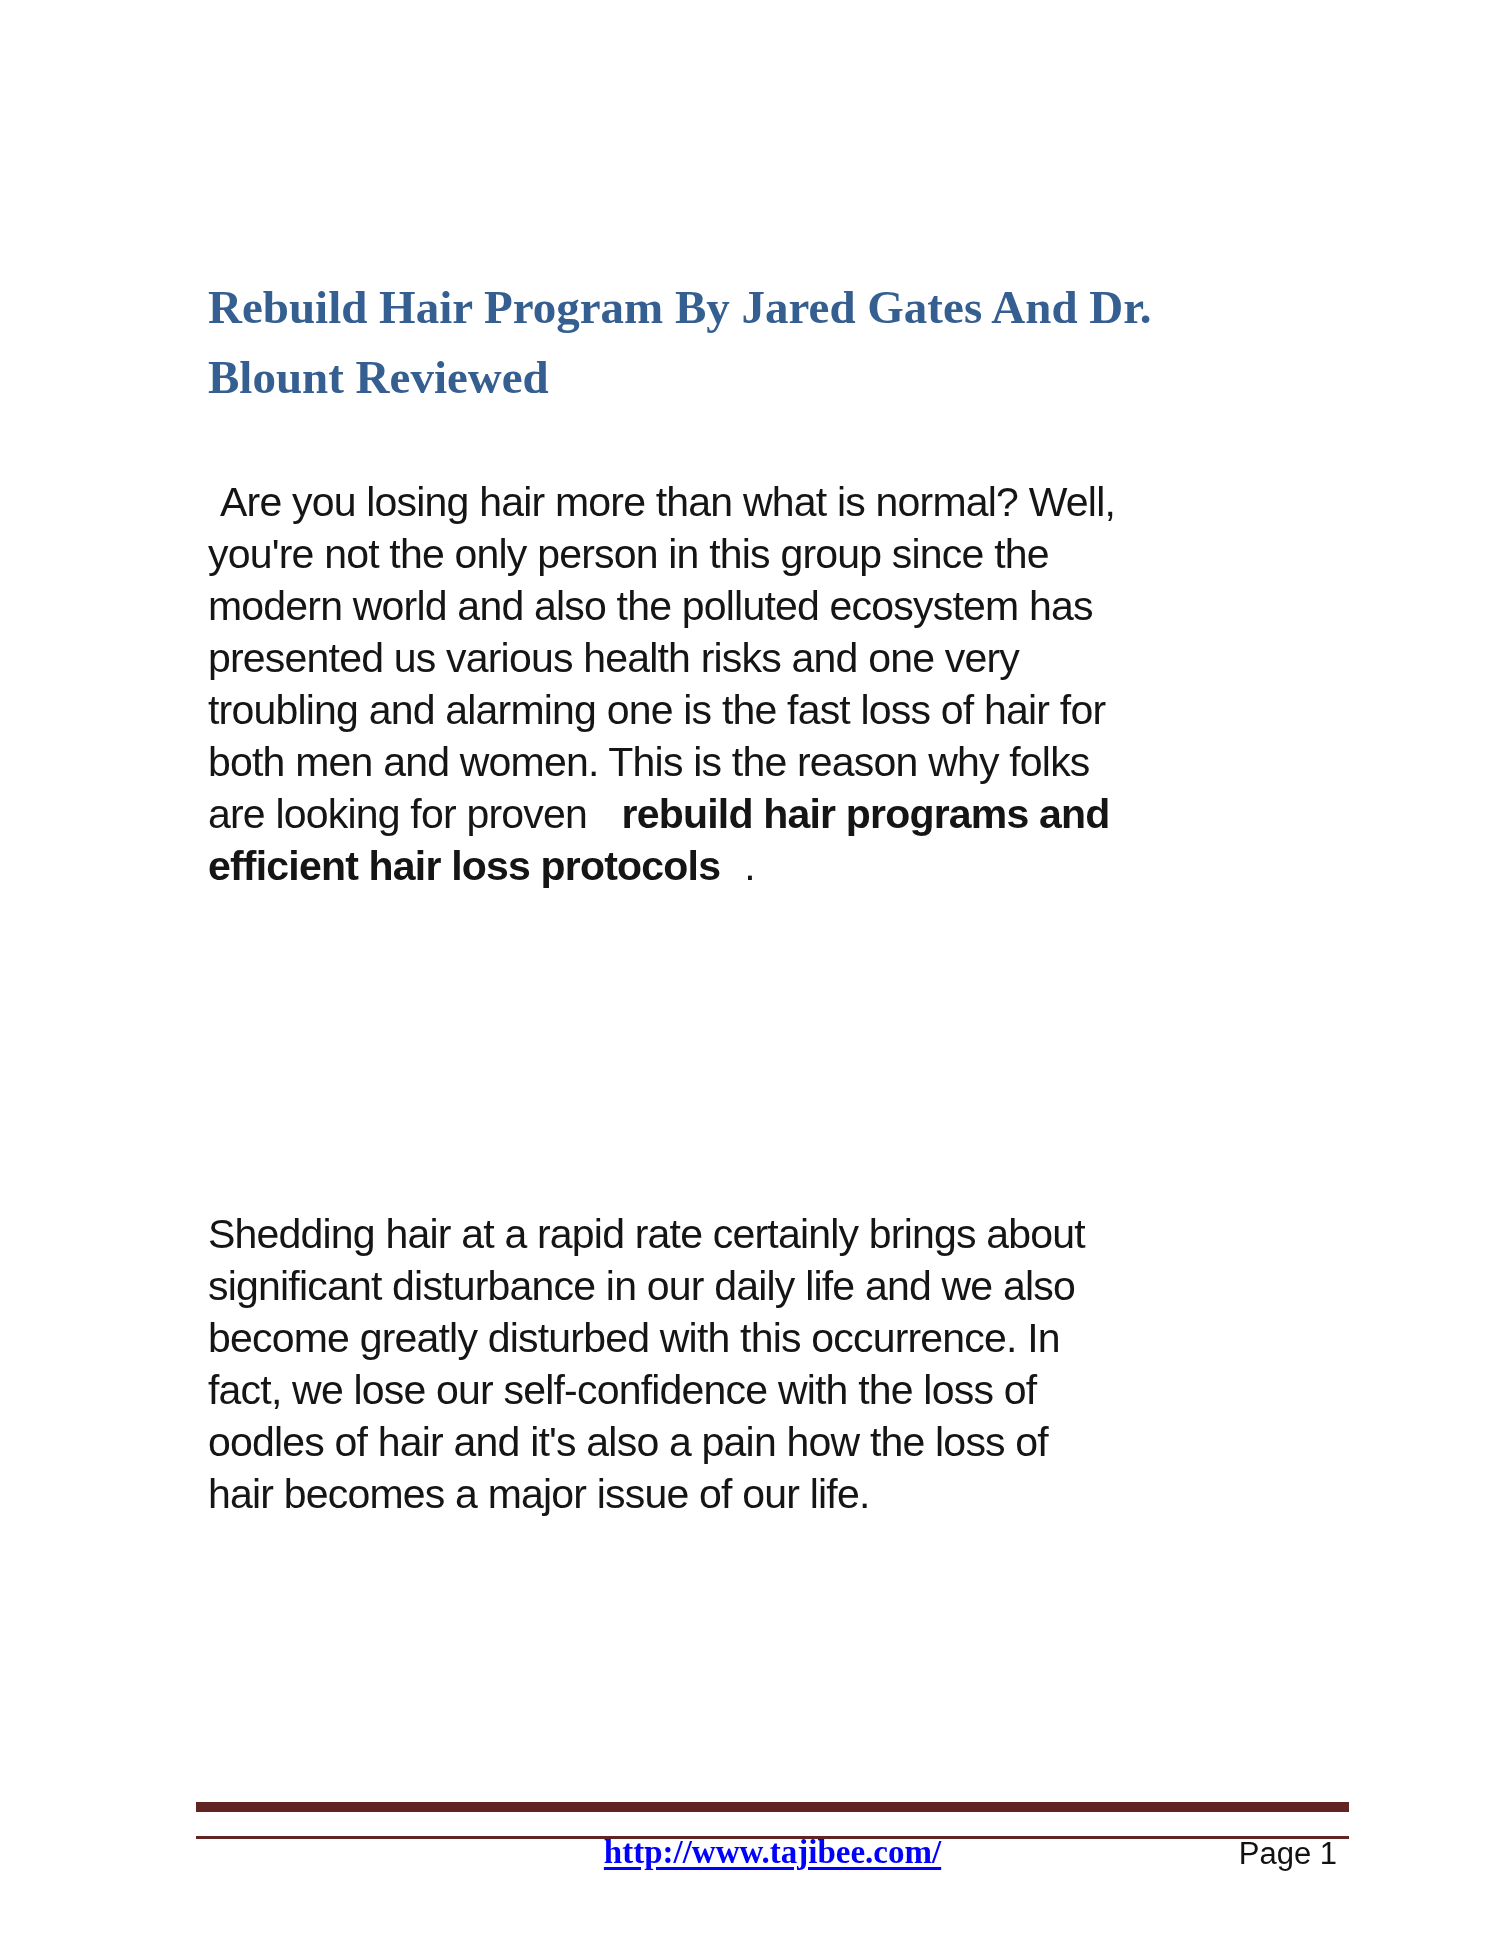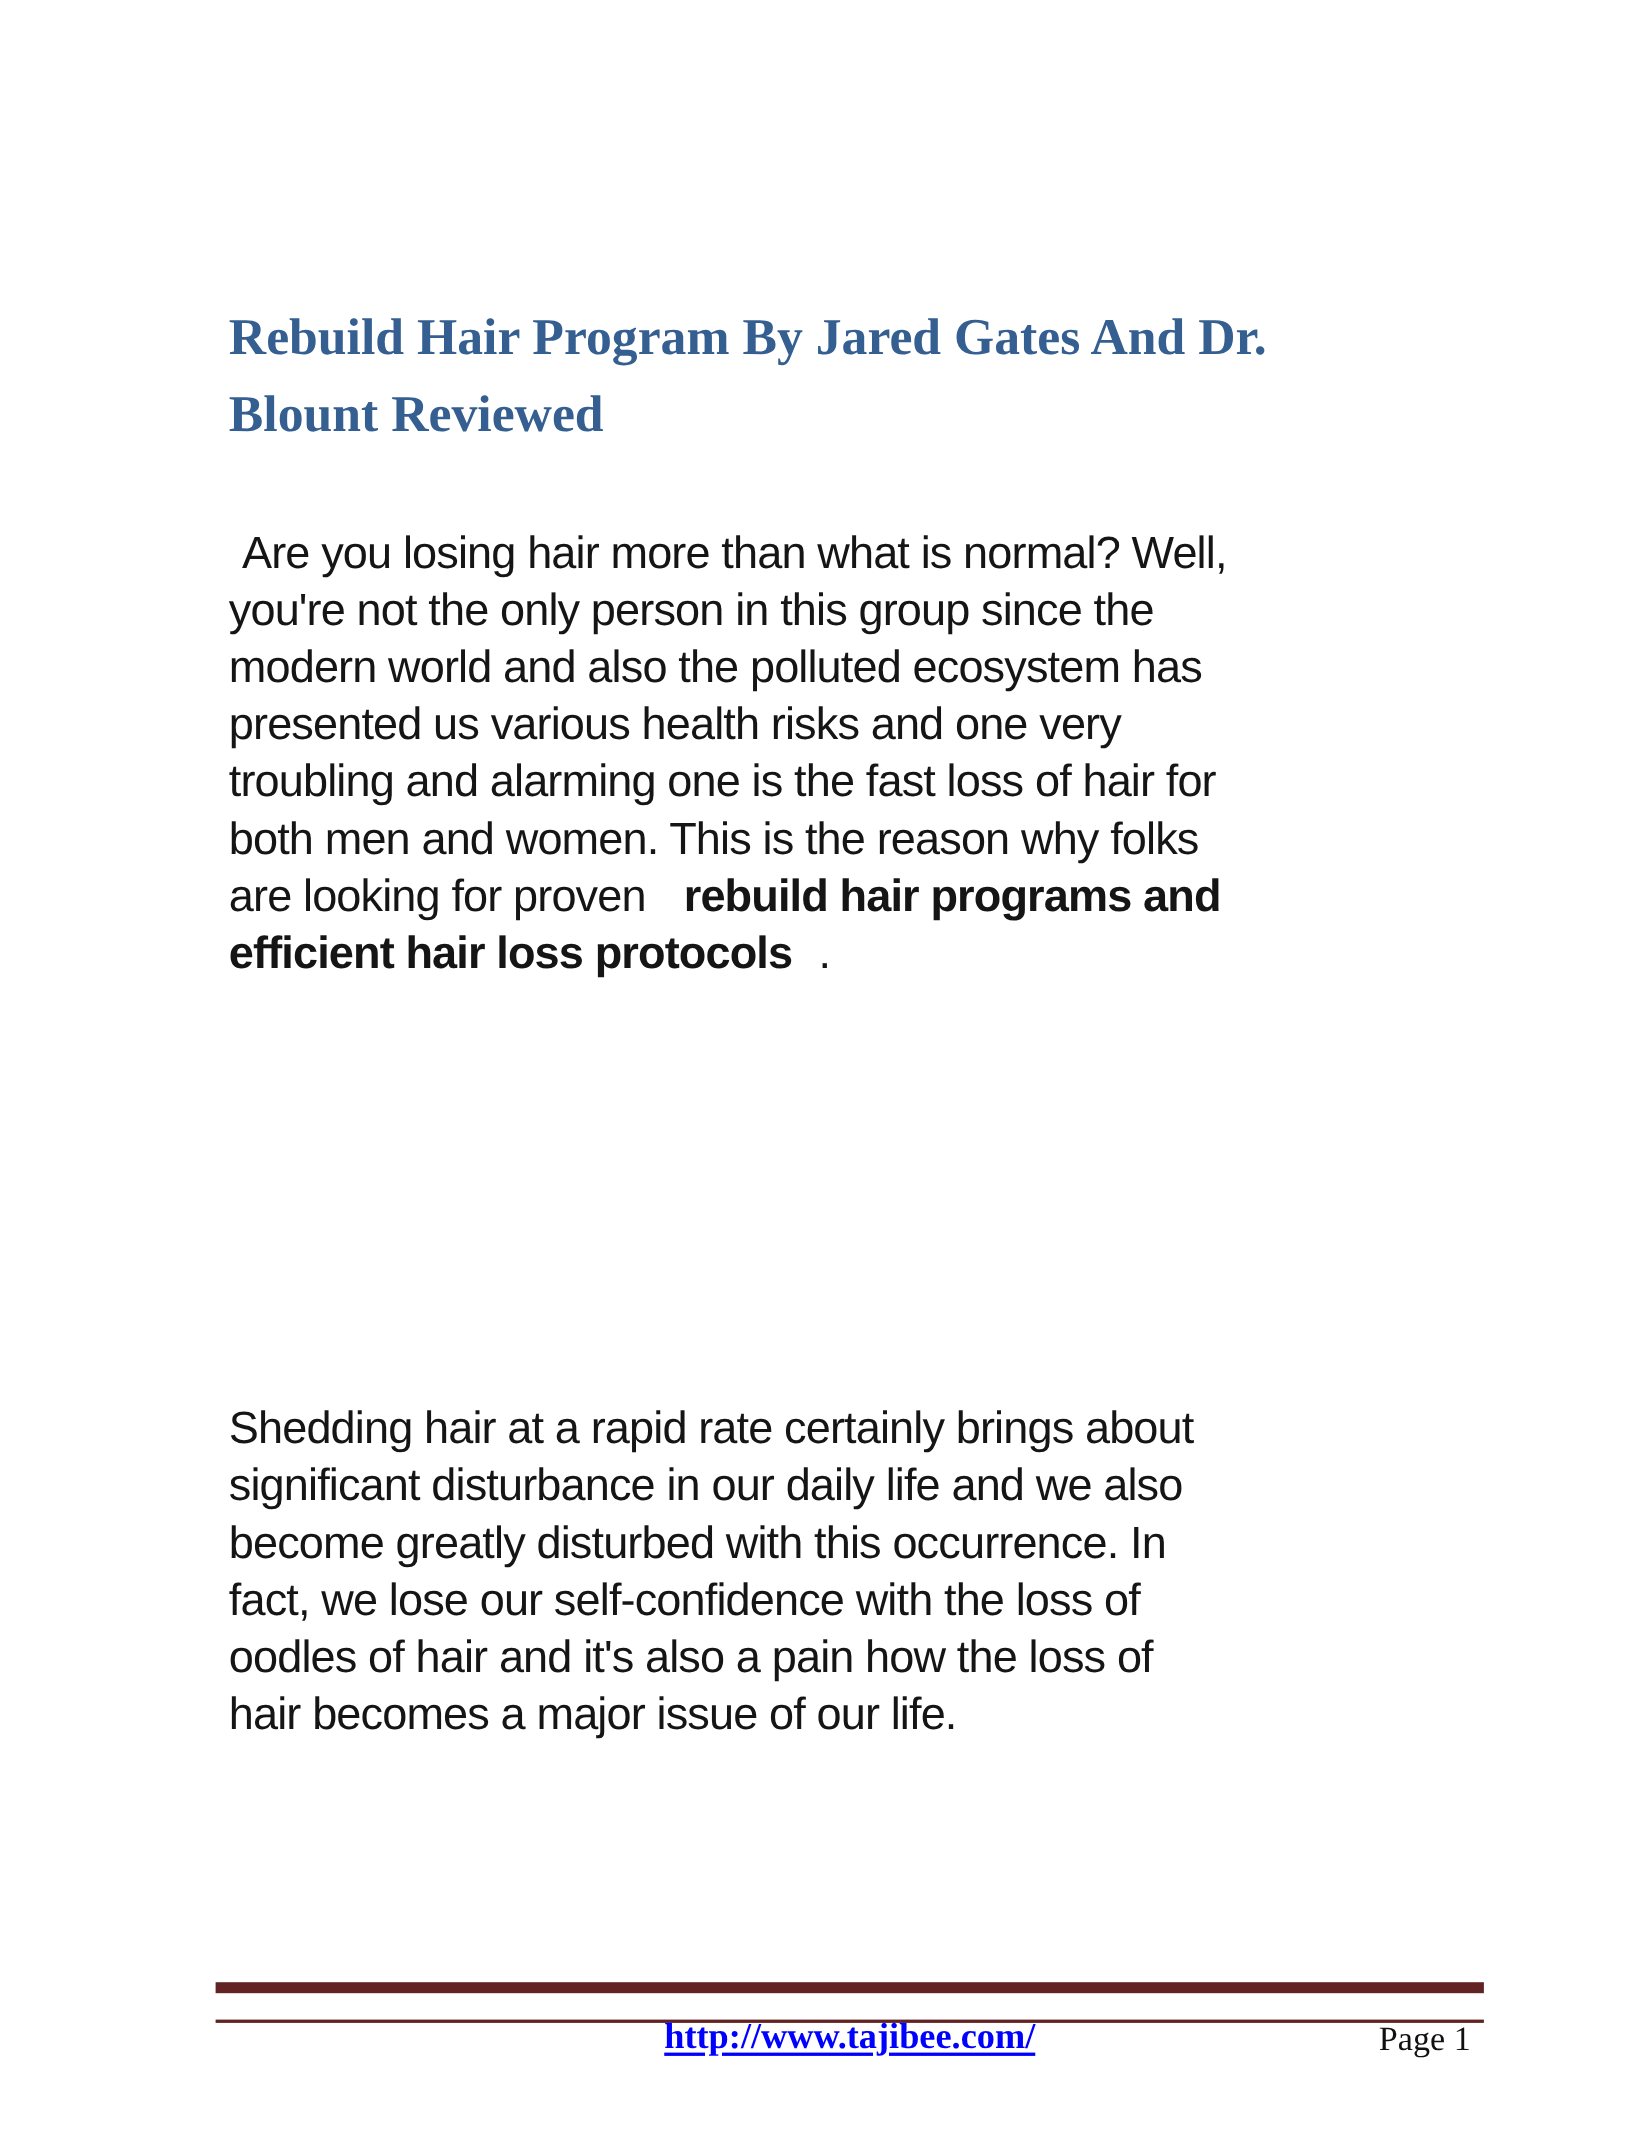--- a/index.html
+++ b/index.html
@@ -37,21 +37,21 @@
     left: 172px;
     width: 1160px;
     font-family: "Liberation Sans", sans-serif;
     font-size: 41px;
     line-height: 52px;
     color: var(--body-color);
     letter-spacing: -0.8px;
     white-space: pre-line;
   }
   .para-1 { top: 440px; }
-  .para-2 { top: 1236px; }
+  .para-2 { top: 1172px; }
   .body-para b, .body-para strong { font-weight: bold; }
   .footer-rule {
     position: absolute;
     top: 1778px;
     left: 172px;
     width: 1153px;
     height: 4px;
     border-top: 10px solid var(--rule-color);
     border-bottom: 3px solid var(--rule-color);
   }
@@ -73,21 +73,21 @@
     color: var(--link-color);
     text-decoration: underline;
     text-underline-offset: 4px;
     white-space: nowrap;
     cursor: pointer;
   }
   .page-number {
     position: absolute;
     right: 0;
     top: 2px;
-    font-family: Liberation Serif, serif;
+    font-family: Liberation Sans, sans-serif;
     font-size: 31px;
     color: var(--pagenum-color);
     white-space: nowrap;
   }
 </style>
 </head>
 <body>
 
 <div class="page">
 

